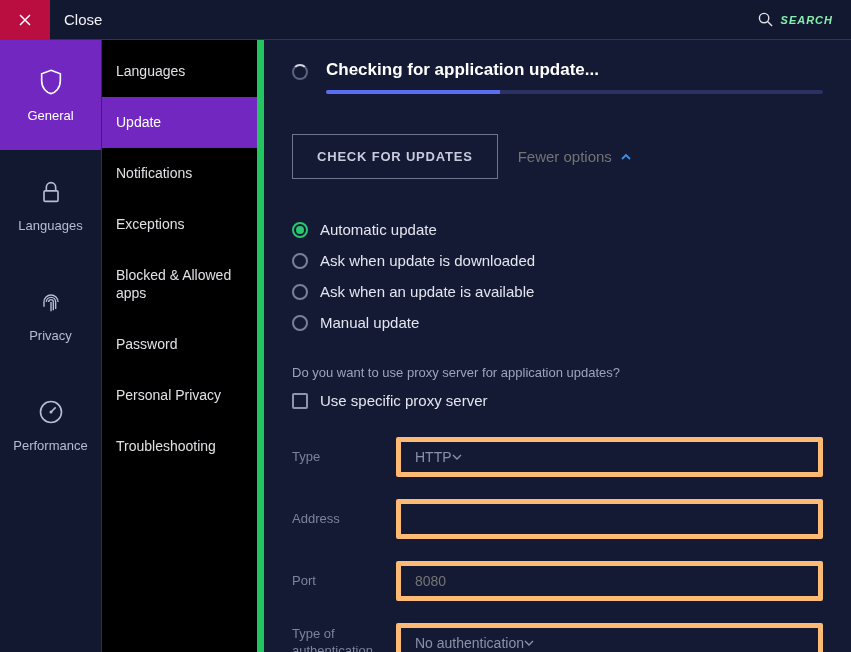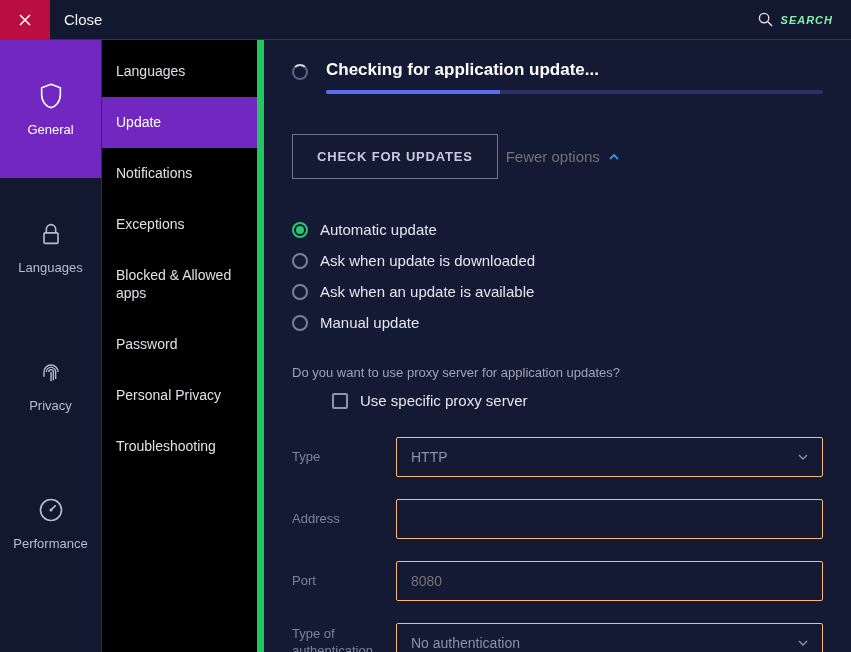--- a/index.html
+++ b/index.html
@@ -32,21 +32,21 @@
 
     .body { display: flex; height: calc(100% - 40px); }
 
     .nav {
       width: 102px; background: #111830;
       display: flex; flex-direction: column;
       border-right: 1px solid #2a3050;
     }
     .nav-item {
       display: flex; flex-direction: column; align-items: center;
-      justify-content: center; height: 138px;
+      justify-content: center; height: 110px;
       cursor: pointer; gap: 12px;
       color: #b7bcd1;
     }
     .nav-item.active { background: #7227c1; color: #fff; }
     .nav-item svg { width: 28px; height: 28px; }
     .nav-item span { font-size: 13px; }
 
     .subnav {
       width: 162px; background: #000000;
       border-right: 7px solid #22c55e;
@@ -66,21 +66,21 @@
       animation: spin 1s linear infinite;
     }
     @keyframes spin { to { transform: rotate(360deg); } }
     .status-text { font-weight: 700; font-size: 17px; color: #fff; }
     .progress {
       margin-left: 34px; margin-top: 10px; height: 4px;
       background: #2a3163; border-radius: 2px; position: relative; overflow: hidden;
     }
     .progress-inner { height: 100%; width: 35%; background: #5b6ef2; }
 
-    .action-row { display: flex; align-items: center; gap: 8px; margin-top: 40px; margin-bottom: 42px; }
+    .action-row { display: flex; align-items: center; gap: 20px; margin-top: 40px; margin-bottom: 42px; }
     .btn-outline {
       border: 1px solid #6e7492; background: transparent; color: #c8cbdd;
       padding: 14px 24px; font-size: 13px; font-weight: 700; letter-spacing: 0.8px;
       cursor: pointer; font-family: inherit;
     }
     .fewer-options {
       color: #737373; font-size: 15px; cursor: pointer; display: flex; align-items: center; gap: 8px;
     }
     .fewer-options svg { width: 12px; height: 12px; }
 
@@ -90,32 +90,32 @@
       width: 16px; height: 16px; border-radius: 50%; border: 2px solid #7b8099;
       display: flex; align-items: center; justify-content: center; flex-shrink: 0;
     }
     .radio.selected { border-color: #28c76f; }
     .radio.selected::after {
       content: ''; width: 8px; height: 8px; border-radius: 50%; background: #28c76f;
     }
     .radio-label { font-size: 15px; color: #e4e6ef; }
 
     .proxy-question { font-size: 13px; color: #9ea3b9; margin-bottom: 12px; }
-    .check-row { display: flex; align-items: center; gap: 12px; margin-bottom: 28px; cursor: pointer; margin-left: 40px; }
+    .check-row { display: flex; align-items: center; gap: 12px; margin-bottom: 28px; cursor: pointer; }
     .checkbox {
       width: 16px; height: 16px; border: 2px solid #8f94ab; border-radius: 2px; flex-shrink: 0;
     }
     .check-label { font-size: 15px; color: #e4e6ef; }
 
     .form-row { display: flex; align-items: center; margin-bottom: 22px; }
     .form-label { width: 104px; font-size: 13px; color: #7d829c; line-height: 1.3; }
     .select, .input {
-      flex: 1; height: 40px; border: 1px solid #fdba74; background: transparent;
+      flex: 1; height: 40px; border: 5px solid #fdba74; background: transparent;
       border-radius: 2px; padding: 0 14px; display: flex; align-items: center;
-      justify-content: space-between; color: #8c91a8; font-size: 14px;
+      justify-content: flex-start; color: #8c91a8; font-size: 14px;
       font-family: inherit;
     }
     .select svg { width: 10px; height: 10px; }
   </style>
 </head>
 <body>
 
 <div class="titlebar">
   <div class="titlebar-left">
     <div class="close-box">

